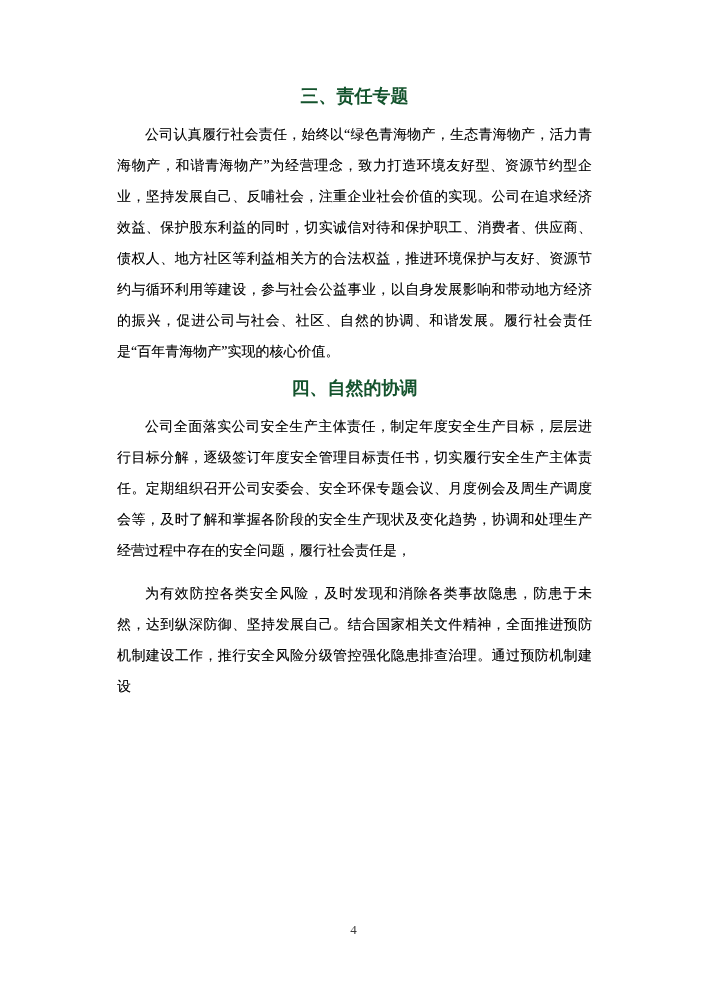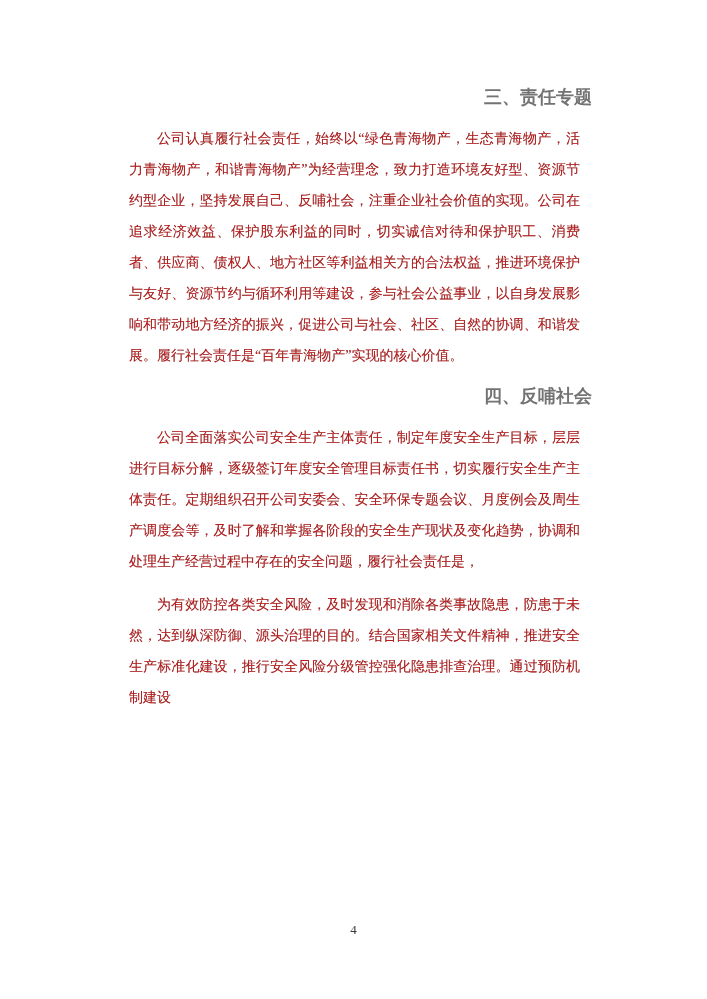--- a/index.html
+++ b/index.html
@@ -19,33 +19,34 @@
     position: absolute;
     left: 117px;
     top: 84px;
     width: 475px;
   }
   .section-heading {
     margin: 0 0 8px 0;
     font-size: 18px;
     font-weight: bold;
     line-height: 27px;
-    text-align: right;
-    color: #737373;
+    text-align: center;
+    color: #14532d;
+    font-family: Liberation Mono, monospace;
   }
   .section-heading.second {
     margin-top: 9px;
   }
   .body-para {
-    margin: 12px;
+    margin: 0;
     font-size: 14px;
     line-height: 31px;
     text-align: justify;
     text-indent: 2em;
-    color: #b91c1c;
+    color: #000000;
     text-shadow: 0 0 0.5px rgba(60,60,60,0.45);
     word-break: break-all;
   }
   .body-para + .body-para {
     margin-top: 12px;
   }
   .page-number {
     position: absolute;
     left: 0;
     right: 0;
@@ -58,23 +59,23 @@
 </head>
 <body>
 
 <div class="page">
   <div class="content">
 
     <h2 class="section-heading">三、责任专题</h2>
 
     <p class="body-para">公司认真履行社会责任，始终以“绿色青海物产，生态青海物产，活力青海物产，和谐青海物产”为经营理念，致力打造环境友好型、资源节约型企业，坚持发展自己、反哺社会，注重企业社会价值的实现。公司在追求经济效益、保护股东利益的同时，切实诚信对待和保护职工、消费者、供应商、债权人、地方社区等利益相关方的合法权益，推进环境保护与友好、资源节约与循环利用等建设，参与社会公益事业，以自身发展影响和带动地方经济的振兴，促进公司与社会、社区、自然的协调、和谐发展。履行社会责任是“百年青海物产”实现的核心价值。</p>
 
-    <h2 class="section-heading second">四、反哺社会</h2>
+    <h2 class="section-heading second">四、自然的协调</h2>
 
     <p class="body-para">公司全面落实公司安全生产主体责任，制定年度安全生产目标，层层进行目标分解，逐级签订年度安全管理目标责任书，切实履行安全生产主体责任。定期组织召开公司安委会、安全环保专题会议、月度例会及周生产调度会等，及时了解和掌握各阶段的安全生产现状及变化趋势，协调和处理生产经营过程中存在的安全问题，履行社会责任是，</p>
 
 
-    <p class="body-para">为有效防控各类安全风险，及时发现和消除各类事故隐患，防患于未然，达到纵深防御、源头治理的目的。结合国家相关文件精神，推进安全生产标准化建设，推行安全风险分级管控强化隐患排查治理。通过预防机制建设</p>
+    <p class="body-para">为有效防控各类安全风险，及时发现和消除各类事故隐患，防患于未然，达到纵深防御、坚持发展自己。结合国家相关文件精神，全面推进预防机制建设工作，推行安全风险分级管控强化隐患排查治理。通过预防机制建设</p>
 
   </div>
 
   <div class="page-number">4</div>
 </div>
 
 </body></html>

